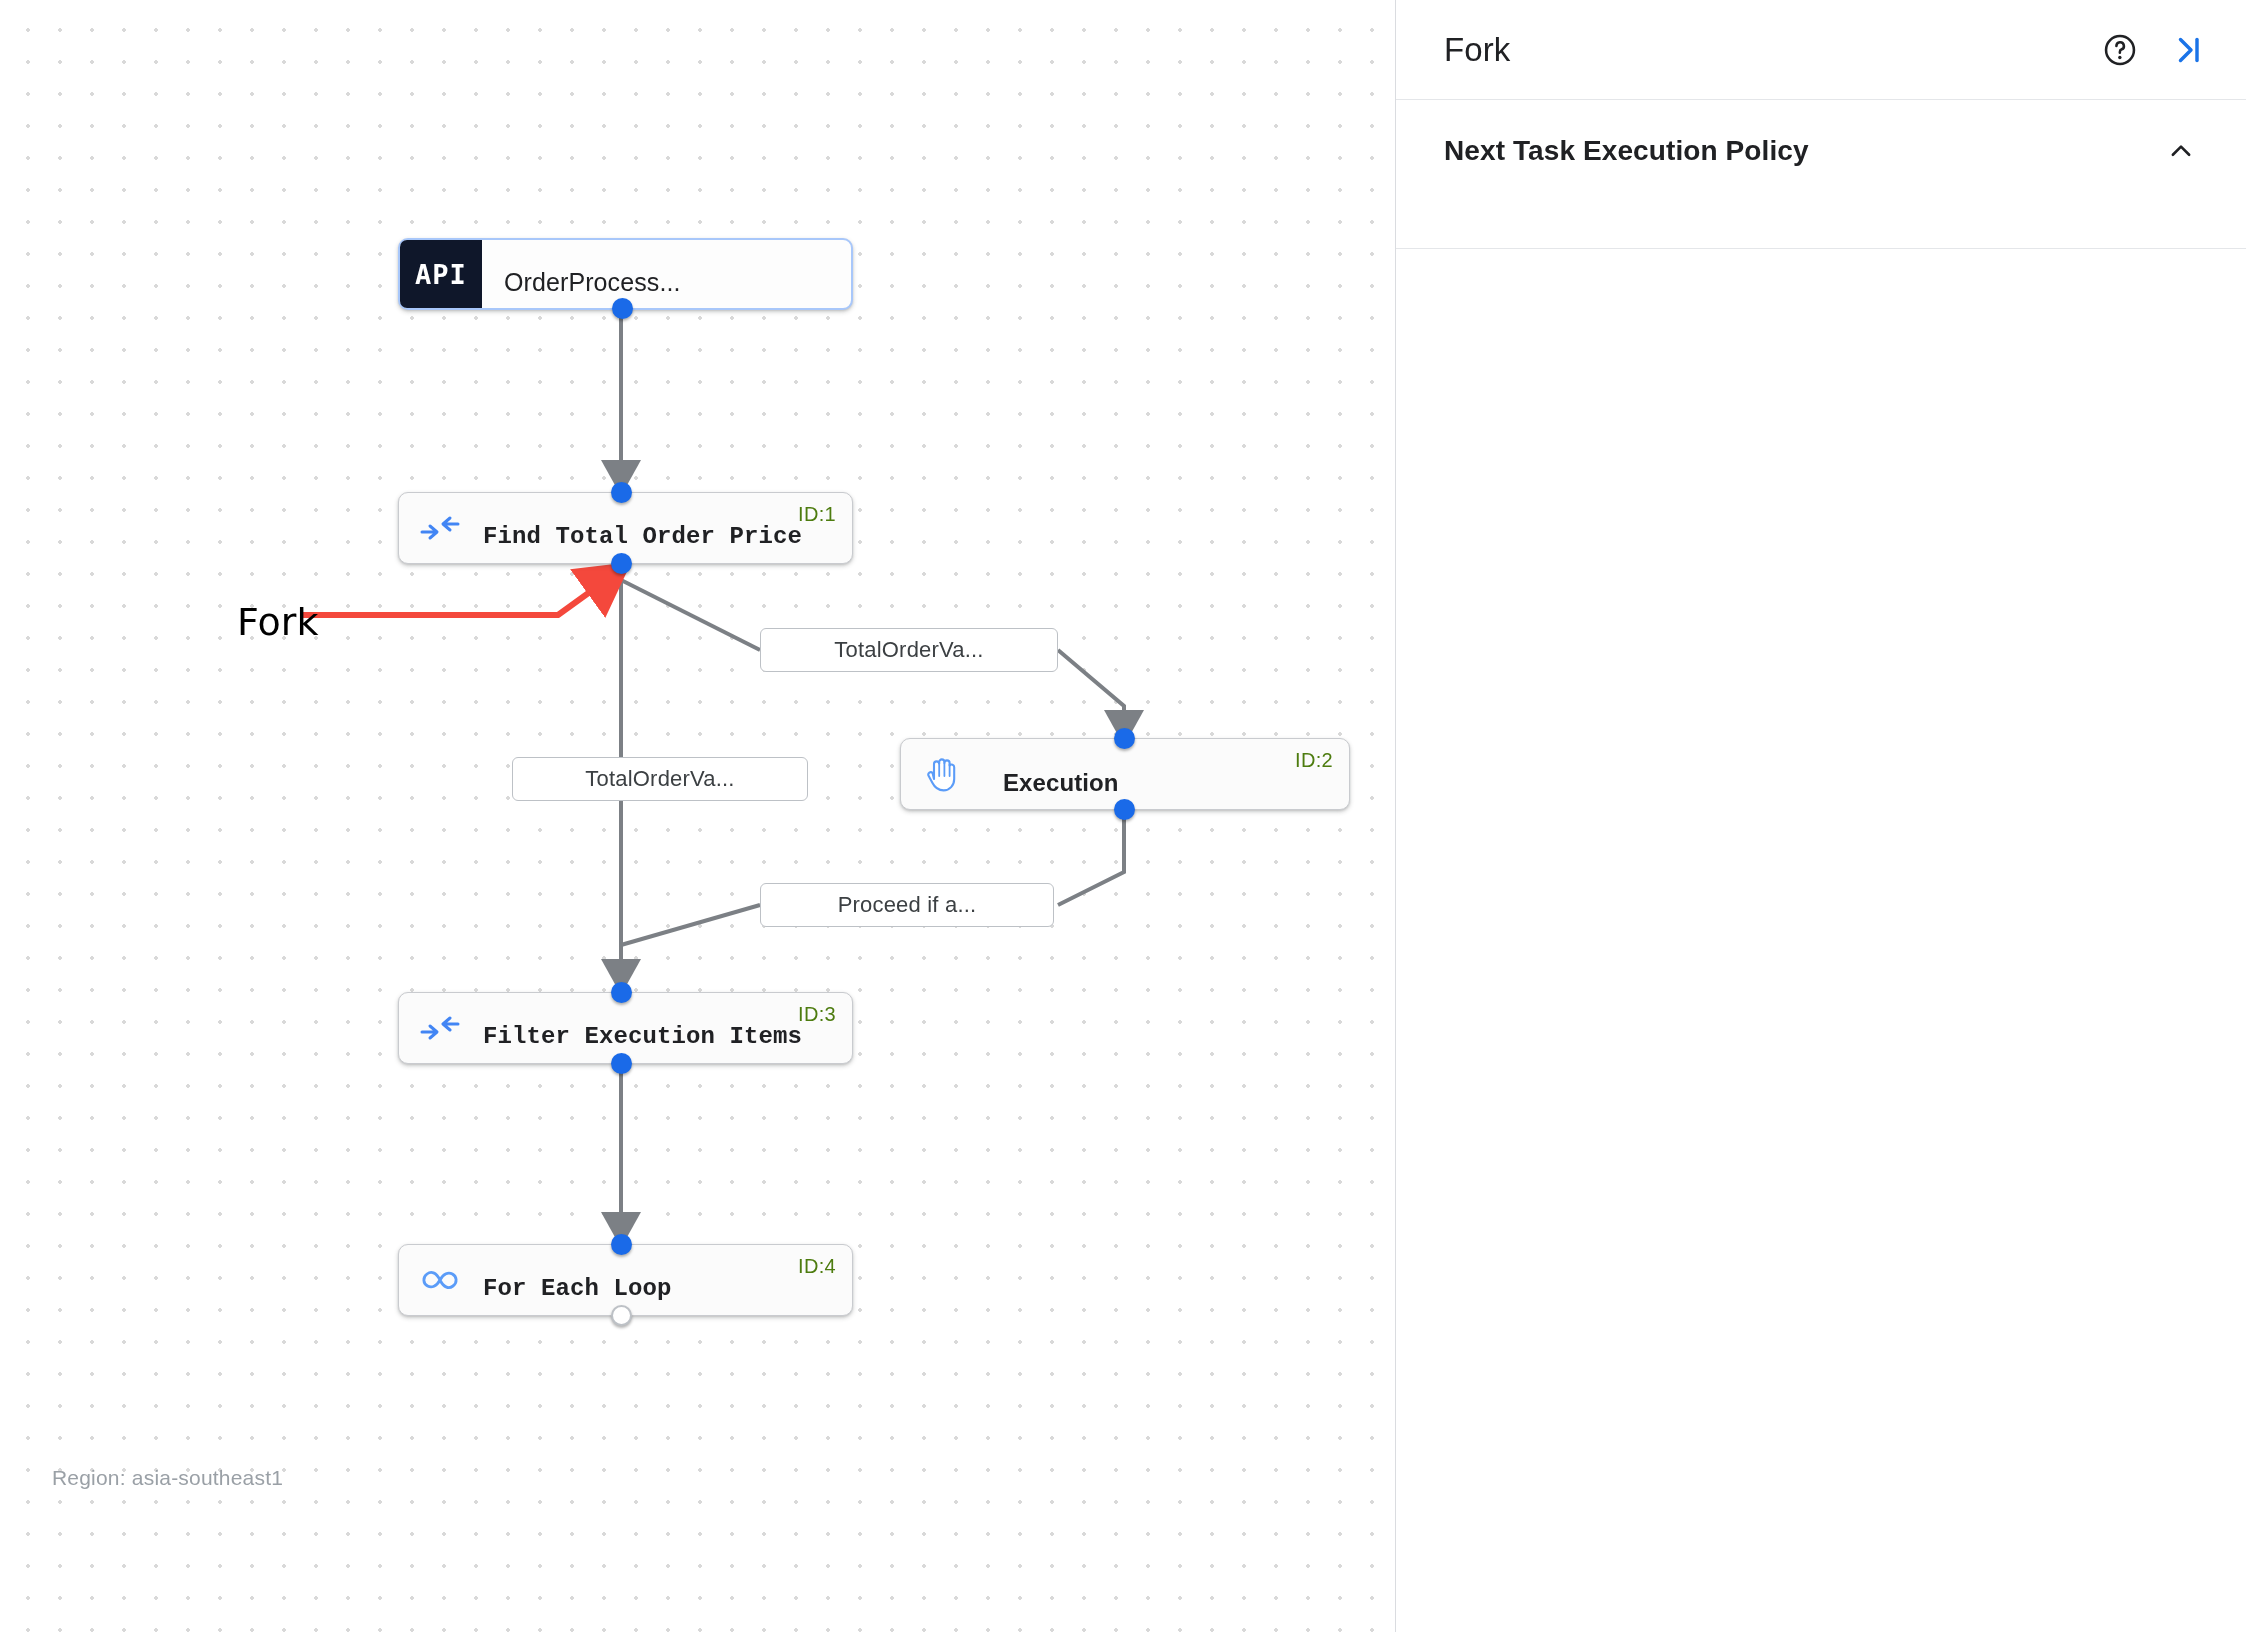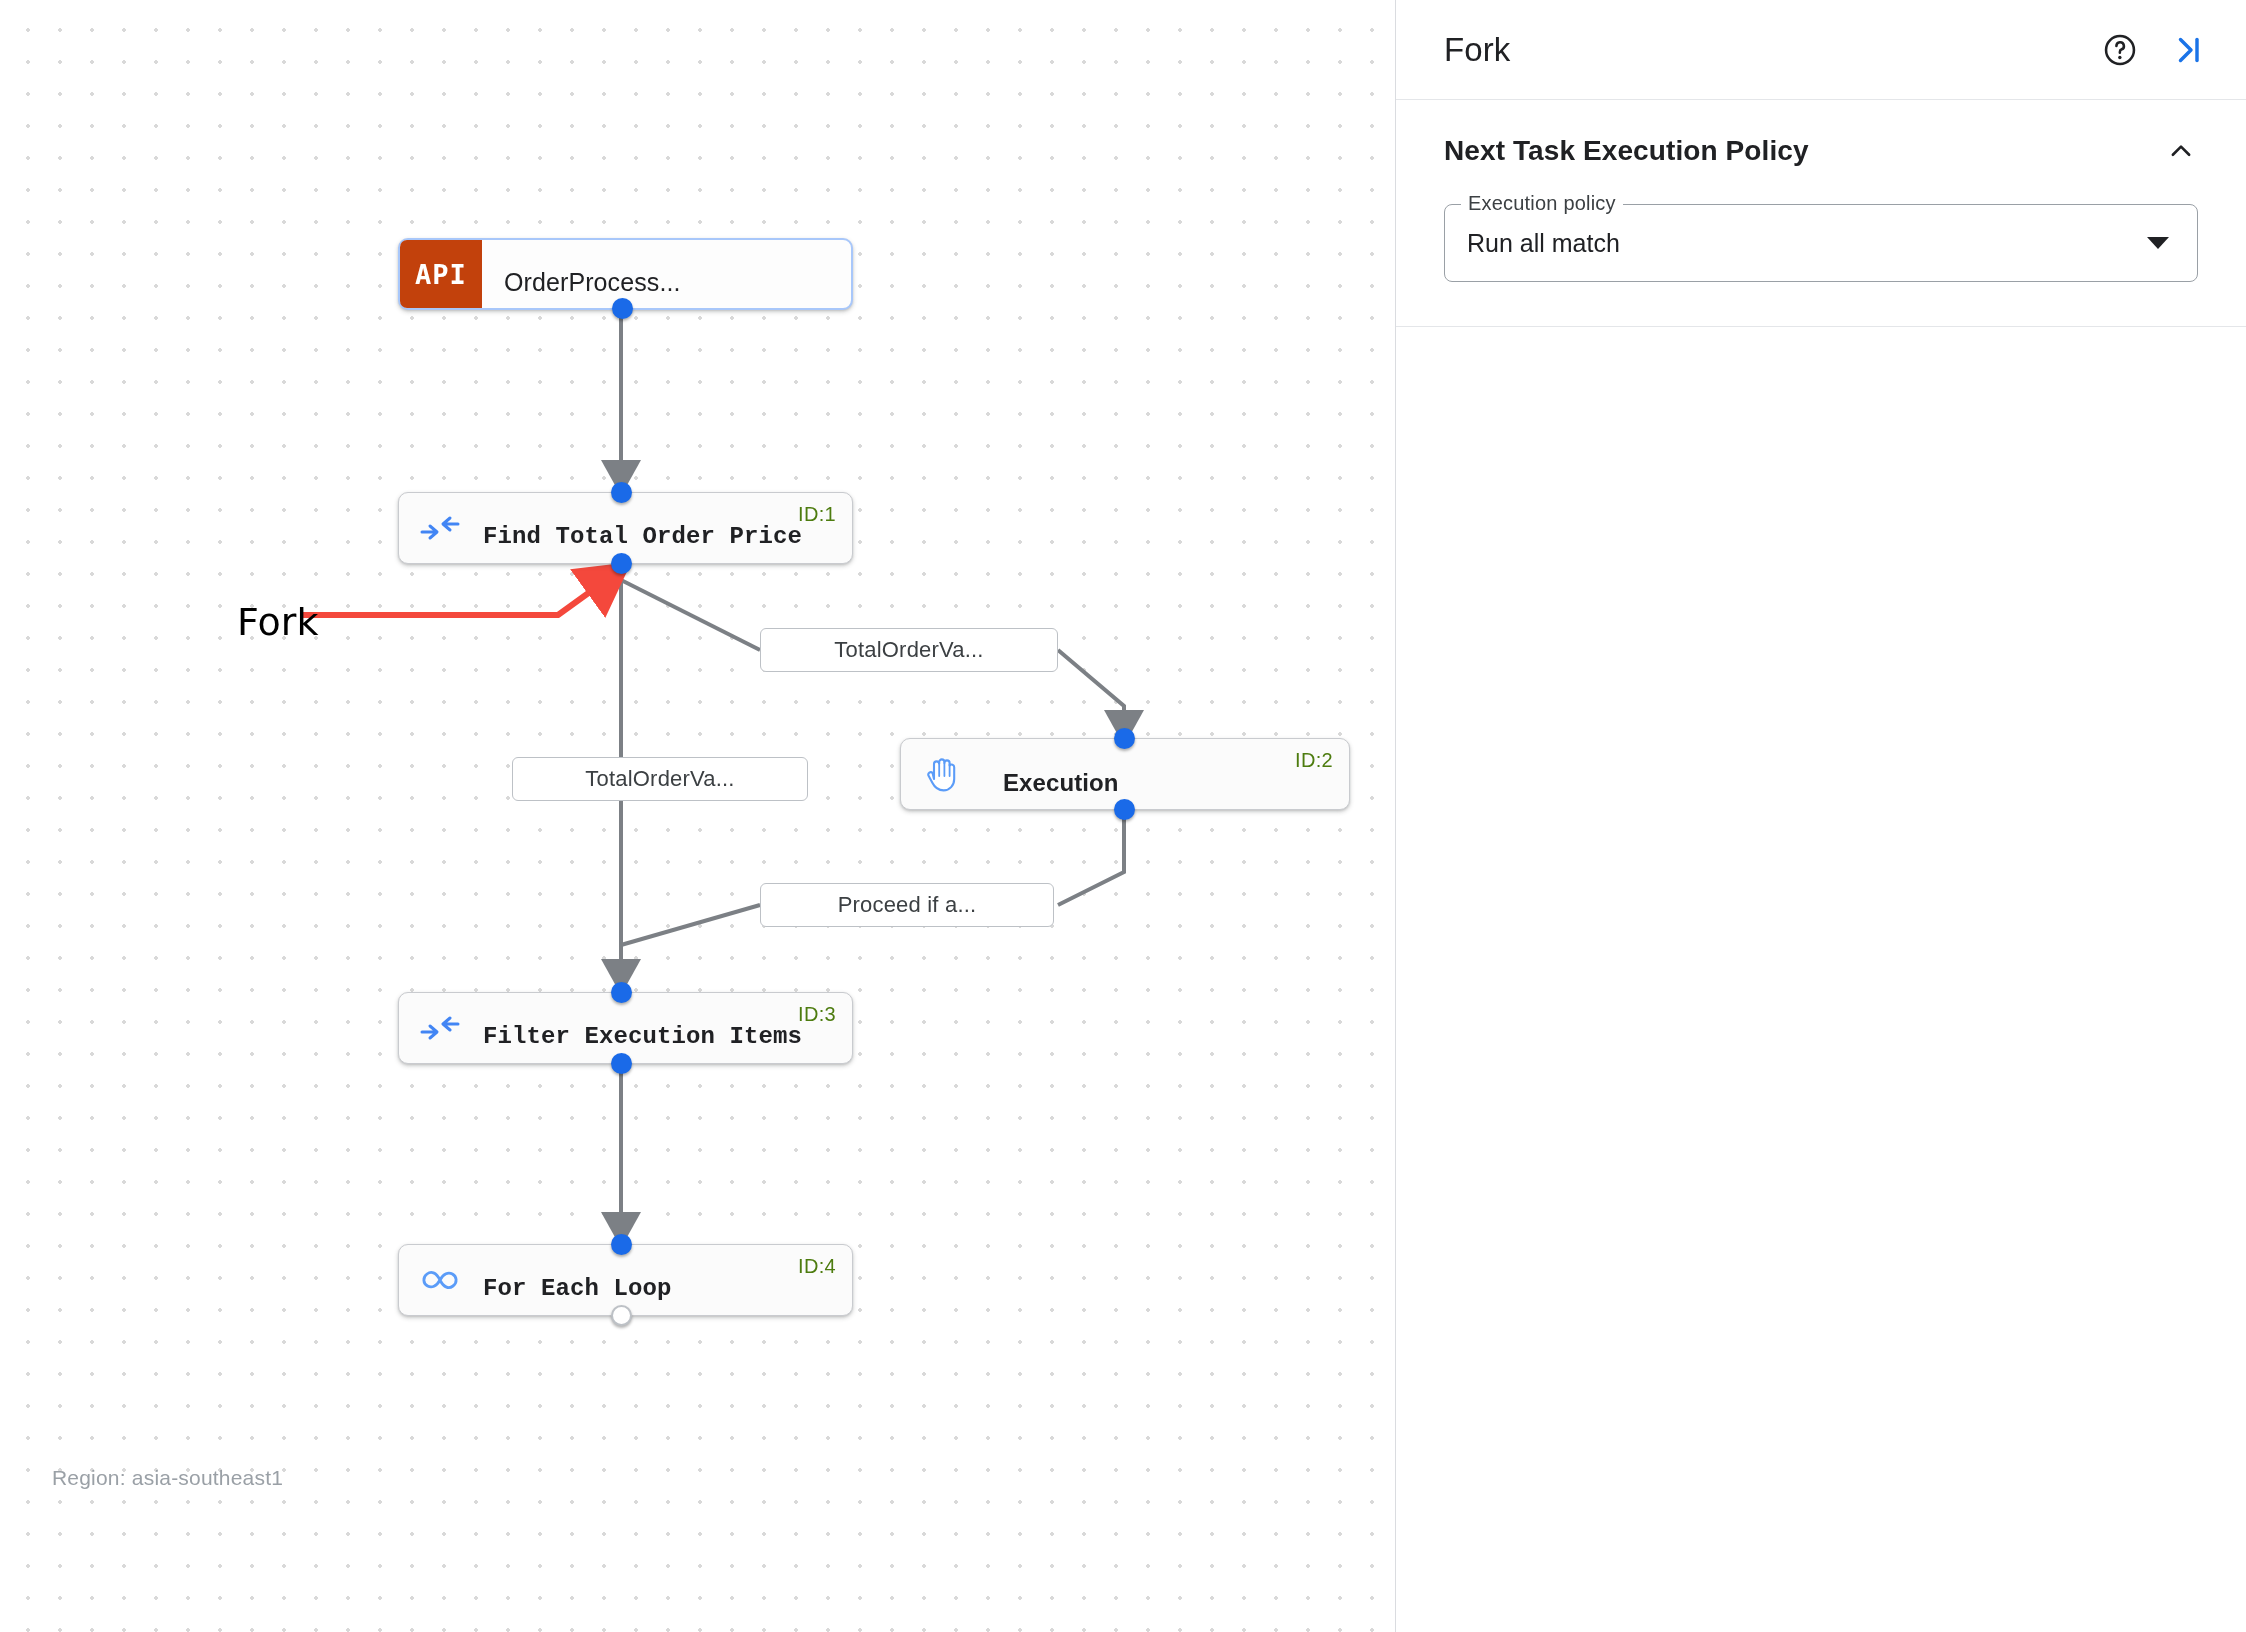--- a/index.html
+++ b/index.html
@@ -63,21 +63,21 @@
   }
 
   
   #node-trigger {
     left: 398px; top: 238px; width: 455px; height: 72px;
     border: 2px solid #a8c7fa; border-radius: 10px; padding: 0;
     background: #fdfdfd;
   }
   .api-badge {
     width: 82px; height: 100%;
-    background: #c2410c;
+    background: #0f172a;
     border-radius: 7px 0 0 7px;
     display: flex; align-items: center; justify-content: center;
     flex: 0 0 82px;
   }
   .api-badge span {
     color: #ffffff; font-family: "DejaVu Sans Mono", monospace;
     font-size: 27px; font-weight: 700; letter-spacing: 1px;
   }
   #node-trigger .nlabel { margin-left: 22px; font-weight: 400; font-size: 25px; }
 
@@ -293,21 +293,16 @@
     <div class="panel-section">
       <div class="section-head">
         <div class="section-title">Next Task Execution Policy</div>
         <div class="section-chevron">
           <svg width="30" height="30" viewBox="0 0 24 24">
             <path d="M5.5,15 L12,8.5 L18.5,15" stroke="#202124" stroke-width="2.1" fill="none" stroke-linecap="round" stroke-linejoin="round"></path>
           </svg>
         </div>
       </div>
 
-      <div class="field">
-        <div class="field-legend">Execution policy</div>
-        <div class="field-value">Run all match</div>
-        <div class="field-caret"></div>
-      </div>
     </div>
 
   </div>
 </div>
 
 </body></html>

